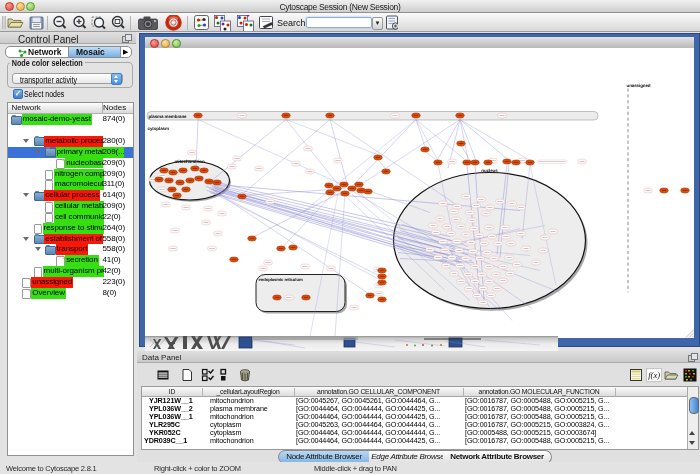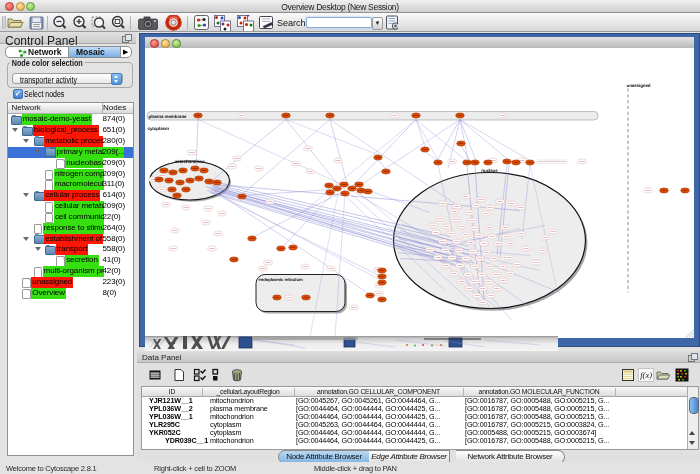--- a/index.html
+++ b/index.html
@@ -7,21 +7,21 @@
 #titlebar{left:0;top:0;width:700px;height:12px;background:linear-gradient(#f0f0f0,#cfcfcf);border-bottom:1px solid #8f8f8f;}
 #titlebar .t{position:absolute;left:0;right:20px;top:1.5px;text-align:center;font-size:8.5px;letter-spacing:-0.3px;color:#1a1a1a;}
 #toolbar{left:0;top:13px;width:700px;height:18px;background:linear-gradient(#fafafa,#d8d8d8);border-bottom:1px solid #9a9a9a;}
 .sep{position:absolute;top:2.5px;height:14px;width:1px;background:#b5b5b5;}
 #searchlbl{position:absolute;left:277px;top:5px;font-size:9px;color:#111;}
 #searchbox{position:absolute;left:306px;top:4px;width:64px;height:9px;background:#fff;border:1px solid #88aee0;border-radius:2px;box-shadow:0 0 2px #9ec2ea;}
 #searchbtn{position:absolute;left:372px;top:4px;width:9px;height:11px;background:linear-gradient(#fdfdfd,#d2d2d2);border:1px solid #999;border-radius:2px;font-size:6px;color:#222;text-align:center;line-height:11px;}
 
 #cpanel{left:0;top:32px;width:136px;height:427px;background:#e3e3e3;}
 #cpTitle{position:absolute;left:0;top:0;width:136px;height:11px;background:linear-gradient(#e0e0e0,#cbcbcb);border-bottom:1px solid #a8a8a8;}
-#cpTitle span{position:absolute;left:5px;top:1.5px;font-size:12px;color:#222;}
+#cpTitle span{position:absolute;left:18px;top:1.5px;font-size:10px;color:#222;}
 #tabrow{position:absolute;left:5px;top:14px;width:125px;height:10px;background:#fff;border:1px solid #8d8d8d;border-radius:5px;overflow:hidden;}
 #tabMosaic{position:absolute;left:62px;top:0;width:51px;height:10px;background:linear-gradient(#c2ddf6,#79b0e6);border-left:1px solid #8d8d8d;border-right:1px solid #8d8d8d;}
 #tabrow .ntw{position:absolute;left:22px;top:0px;font-size:8.5px;color:#111;font-weight:bold;}
 #tabrow .msc{position:absolute;left:70px;top:0px;font-size:8.5px;color:#111;font-weight:bold;}
 #tabrow .arr{position:absolute;left:117px;top:1px;font-size:7px;color:#000;}
 #fieldset{position:absolute;left:7px;top:30px;width:124px;height:24px;border:1px solid #a9a9a9;border-radius:4px;}
 #fieldset .lg{position:absolute;left:2px;top:-5px;background:#e3e3e3;padding:0 2px;font-size:8.5px;font-weight:bold;color:#1a1a1a;transform:scaleX(0.85);transform-origin:left top;white-space:nowrap;}
 #combo{position:absolute;left:12px;top:41px;width:109px;height:9px;background:linear-gradient(#fff,#e8e8e8);border:1px solid #9f9f9f;border-radius:3px;}
 #combo .t{position:absolute;left:7px;top:0.5px;font-size:8.5px;color:#000;transform:scaleX(0.82);transform-origin:left top;white-space:nowrap;}
 #combo .sp{position:absolute;right:0px;top:-1px;width:9px;height:10px;background:linear-gradient(#8abdf0,#4a8fdc);border-radius:2px;border:1px solid #4a7ebc;}
@@ -49,40 +49,40 @@
 #netframe{left:139px;top:33px;width:561px;height:314px;background:#3e66a8;box-shadow:inset 0 0 0 1px #2c4a80;}
 #nettitle{position:absolute;left:6px;top:4px;width:549px;height:10.5px;background:linear-gradient(#e2e2e2,#b9b9b9);border-bottom:1px solid #888;}
 #nettitle .t{position:absolute;left:0;right:0;top:0.5px;text-align:center;font-weight:bold;font-size:8px;color:#1a1a1a;}
 #netcanvas{position:absolute;left:6px;top:15px;width:549px;height:290px;background:#fff;text-rendering:geometricPrecision;}
 
 #strip{left:145px;top:336px;width:413px;height:14.5px;background:linear-gradient(#8e8e8e 0px,#c6c6c6 2px,#ededed 8px,#f4f4f4 14.5px);overflow:hidden;}
 
 #dpanel{left:137px;top:350.5px;width:563px;height:111.5px;background:#e0e0e0;}
 #dpTitle{position:absolute;left:0;top:0;width:563px;height:11px;background:linear-gradient(#dedede,#c9c9c9);border-bottom:1px solid #aaa;}
 #dpTitle span{position:absolute;left:5px;top:2.5px;font-size:8px;color:#222;}
-.dbtn{position:absolute;width:32px;height:16px;}
+.dbtn{position:absolute;width:32px;height:16px;text-align:center;}
 #dtable{position:absolute;left:4px;top:35px;width:556px;height:62px;background:#fff;border:1px solid #9a9a9a;}
 #dthead{position:absolute;left:0;top:0;width:545px;height:9px;background:linear-gradient(#fbfbfb,#dcdcdc);border-bottom:1px solid #a5a5a5;font-size:6.8px;letter-spacing:-0.2px;color:#111;}
 #dthead div{position:absolute;top:1px;text-align:center;}
 .dcol{position:absolute;top:0;width:1px;height:9px;background:#b3b3b3;}
 .drow{position:absolute;left:0;width:545px;height:8.1px;font-size:7.2px;letter-spacing:-0.12px;line-height:8.1px;color:#000;white-space:nowrap;}
 .drow b{font-weight:bold;}
 #dscroll{position:absolute;left:545px;top:0px;width:10px;height:62px;background:#eee;border-left:1px solid #aaa;}
 #dthumb{position:absolute;left:1px;top:10px;width:8px;height:15px;background:linear-gradient(90deg,#8ec0f0,#4386d6);border-radius:4px;border:0.5px solid #666;}
 #tabbar{position:absolute;left:0px;top:99px;width:563px;height:14.5px;}
 .seg{position:absolute;top:0;height:12px;border:1px solid #8a8a8a;font-size:8px;letter-spacing:-0.3px;color:#111;text-align:center;line-height:12px;background:linear-gradient(#fdfdfd,#dfdfdf);white-space:nowrap;overflow:hidden;}
 #statusbar{left:0;top:462px;width:700px;height:12px;background:#e3e3e3;font-size:7.5px;letter-spacing:-0.2px;color:#2a2a2a;}
 #statusbar span{position:absolute;top:2px;}
 </style></head><body>
 
 <div id="titlebar" class="abs">
 <div class="tl" style="left:4.7px;top:2px;width:7px;height:7px;background:radial-gradient(circle at 35% 30%,#ff9a90,#dd4338);border:0.5px solid #b03a30;"></div>
 <div class="tl" style="left:15.5px;top:2px;width:7px;height:7px;background:radial-gradient(circle at 35% 30%,#ffe2a0,#e8a33d);border:0.5px solid #b8852f;"></div>
 <div class="tl" style="left:26.3px;top:2px;width:7px;height:7px;background:radial-gradient(circle at 35% 30%,#c8f0a0,#6fc03f);border:0.5px solid #5d9a33;"></div>
-<div class="t">Overview Desktop (New Session)</div>
+<div class="t">Cytoscape Session (New Session)</div>
 </div>
 <div id="toolbar" class="abs">
 <svg class="abs" style="left:2px;top:2px" width="396" height="16" viewBox="0 0 396 16">
  <g transform="translate(0,0)">
         <rect x="0" y="1" width="1.5" height="13" fill="#bbb"></rect>
         <rect x="2.5" y="1" width="1.5" height="13" fill="#bbb"></rect>
       </g>
  <g transform="translate(5,0)">
         <path d="M1 12 L1 4 L5 4 L6.5 5.5 L14 5.5 L14 12 Z" fill="#d8d2a0" stroke="#6b6430" stroke-width="0.8"></path>
         <path d="M1 12 L4 7.5 L16 7.5 L13.5 12 Z" fill="#e8e2b0" stroke="#6b6430" stroke-width="0.8"></path>
@@ -209,26 +209,20 @@
     <div id="treebox">
       <div id="treehdr">
         <span class="h1">Network</span>
         <div class="dv"></div>
         <span class="h2">Nodes</span>
       </div>
       <div class="trow" style="top:11.2px">
         <div class="fold" style="left:3.0px"></div>
         <div class="lbl gbg" style="left:13.7px;max-width:80px">mosaic-demo-yeast</div>
         <div class="num">874(0)</div>
-      </div>
-      <div class="trow" style="top:22.0px">
-        <div class="exp" style="left:4.1px"></div>
-        <div class="fold" style="left:14.3px"></div>
-        <div class="lbl rbg" style="left:25.0px;max-width:68px">biological_process</div>
-        <div class="num">651(0)</div>
       </div>
       <div class="trow" style="top:32.9px">
         <div class="exp" style="left:15.4px"></div>
         <div class="fold" style="left:25.6px"></div>
         <div class="lbl rbg" style="left:36.3px;max-width:57px">metabolic process</div>
         <div class="num">280(0)</div>
       </div>
       <div class="trow selrow" style="top:43.8px">
         <div class="exp" style="left:26.7px"></div>
         <div class="fold" style="left:36.9px"></div>
@@ -1191,33 +1185,33 @@
         <span style="position:absolute;left:154px">[GO:0045263, GO:0044464, GO:0044444, G...</span>
         <span style="position:absolute;left:323px">[GO:0016787, GO:0005215, GO:0003824, G...</span>
       </div>
       <div class="drow" style="top:42.400000000000006px">
         <span style="position:absolute;left:7px"><b>YKR052C</b></span>
         <span style="position:absolute;left:68px">cytoplasm</span>
         <span style="position:absolute;left:154px">[GO:0044464, GO:0044444, GO:0044444, G...</span>
         <span style="position:absolute;left:323px">[GO:0005488, GO:0005215, GO:0003674]</span>
       </div>
       <div class="drow" style="top:50.50000000000001px">
-        <span style="position:absolute;left:23px"><b>YDR039C__1</b></span>
+        <span style="position:absolute;left:2px"><b>YDR039C__1</b></span>
         <span style="position:absolute;left:68px">mitochondrion</span>
         <span style="position:absolute;left:154px">[GO:0044464, GO:0044444, GO:0044425, G...</span>
         <span style="position:absolute;left:323px">[GO:0016787, GO:0005488, GO:0005215, G...</span>
       </div>
       <div id="dscroll">
         <div id="dthumb"></div>
         <div style="position:absolute;left:1px;top:44px;width:0;height:0;border-left:3.5px solid transparent;border-right:3.5px solid transparent;border-bottom:4px solid #444"></div>
         <div style="position:absolute;left:1px;top:54px;width:0;height:0;border-left:3.5px solid transparent;border-right:3.5px solid transparent;border-top:4px solid #444"></div>
       </div>
     </div>
     <div id="tabbar">
       <div class="seg" style="left:141px;width:90px;border-radius:7px 0 0 7px;background:linear-gradient(#b9d8f2,#82b4e4);">Node Attribute Browser</div>
       <div class="seg" style="left:232px;width:80px;border-left:none;font-style:italic;">Edge Attribute Browser</div>
-      <div class="seg" style="left:319px;width:108px;border-left:none;border-radius:0 7px 7px 0;">Network Attribute Browser</div>
+      <div class="seg" style="left:306px;width:108px;border-left:none;border-radius:0 7px 7px 0;font-weight:bold;">Network Attribute Browser</div>
     </div>
   </div>
 <div id="statusbar" class="abs">
     <span style="left:6px">Welcome to Cytoscape 2.8.1</span>
-    <span style="left:154px">Right-click + cell to ZOOM</span>
+    <span style="left:154px">Right-click + color to ZOOM</span>
     <span style="left:314px">Middle-click + drag to PAN</span>
   </div>
 </body></html>

